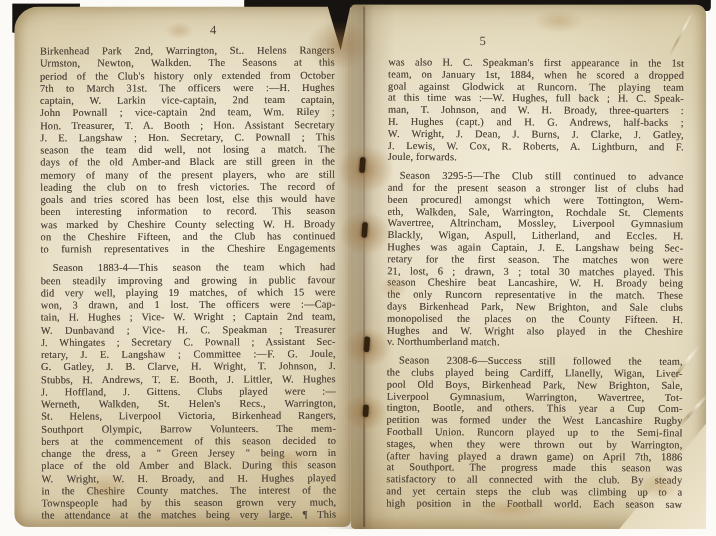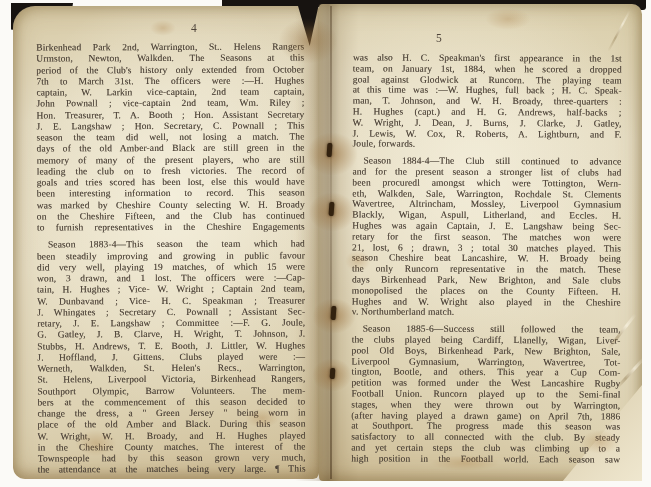--- a/index.html
+++ b/index.html
@@ -176,38 +176,38 @@
           <div class="text-line">team, on January 1st, 1884, when he scored a dropped</div>
           <div class="text-line">goal against Glodwick at Runcorn. The playing team</div>
           <div class="text-line">at this time was :—W. Hughes, full back ; H. C. Speak-</div>
           <div class="text-line">man, T. Johnson, and W. H. Broady, three-quarters :</div>
           <div class="text-line">H. Hughes (capt.) and H. G. Andrews, half-backs ;</div>
           <div class="text-line">W. Wright, J. Dean, J. Burns, J. Clarke, J. Gatley,</div>
           <div class="text-line">J. Lewis, W. Cox, R. Roberts, A. Lightburn, and F.</div>
           <div class="text-line short-last">Joule, forwards.</div>
         </div>
         <div class="paragraph">
-          <div class="text-line indent">Season 1884-4—The Club still continued to advance</div>
+          <div class="text-line indent">Season 3295-5—The Club still continued to advance</div>
           <div class="text-line">and for the present season a stronger list of clubs had</div>
           <div class="text-line">been procuredl amongst which were Tottington, Wern-</div>
           <div class="text-line">eth, Walkden, Sale, Warrington, Rochdale St. Clements</div>
           <div class="text-line">Wavertree, Altrincham, Mossley, Liverpool Gymnasium</div>
           <div class="text-line">Blackly, Wigan, Aspull, Litherland, and Eccles. H.</div>
           <div class="text-line">Hughes was again Captain, J. E. Langshaw being Sec-</div>
           <div class="text-line">retary for the first season. The matches won were</div>
           <div class="text-line">21, lost, 6 ; drawn, 3 ; total 30 matches played. This</div>
           <div class="text-line">season Cheshire beat Lancashire, W. H. Broady being</div>
           <div class="text-line">the only Runcorn representative in the match. These</div>
           <div class="text-line">days Birkenhead Park, New Brighton, and Sale clubs</div>
           <div class="text-line">monopolised the places on the County Fifteen. H.</div>
           <div class="text-line">Hughes and W. Wright also played in the Cheshire</div>
           <div class="text-line short-last">v. Northumberland match.</div>
         </div>
         <div class="paragraph">
-          <div class="text-line indent">Season 1885-6—Success still followed the team,</div>
+          <div class="text-line indent">Season 2308-6—Success still followed the team,</div>
           <div class="text-line">the clubs played being Cardiff, Llanelly, Wigan, Liver-</div>
           <div class="text-line">pool Old Boys, Birkenhead Park, New Brighton, Sale,</div>
           <div class="text-line">Liverpool Gymnasium, Warrington, Wavertree, Tot-</div>
           <div class="text-line">tington, Bootle, and others. This year a Cup Com-</div>
           <div class="text-line">petition was formed under the West Lancashire Rugby</div>
           <div class="text-line">Football Union. Runcorn played up to the Semi-final</div>
           <div class="text-line">stages, when they were thrown out by Warrington,</div>
           <div class="text-line">(after having played a drawn game) on April 7th, 1886</div>
           <div class="text-line">at Southport. The progress made this season was</div>
           <div class="text-line">satisfactory to all connected with the club. By steady</div>

